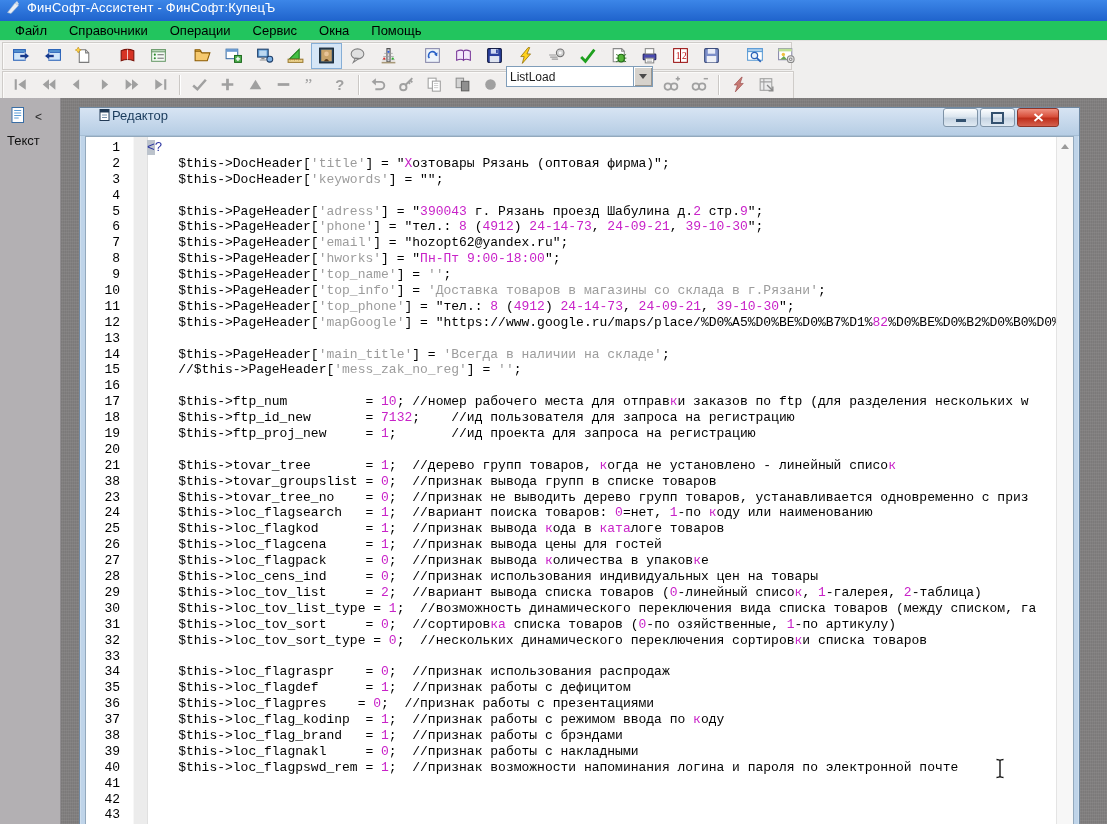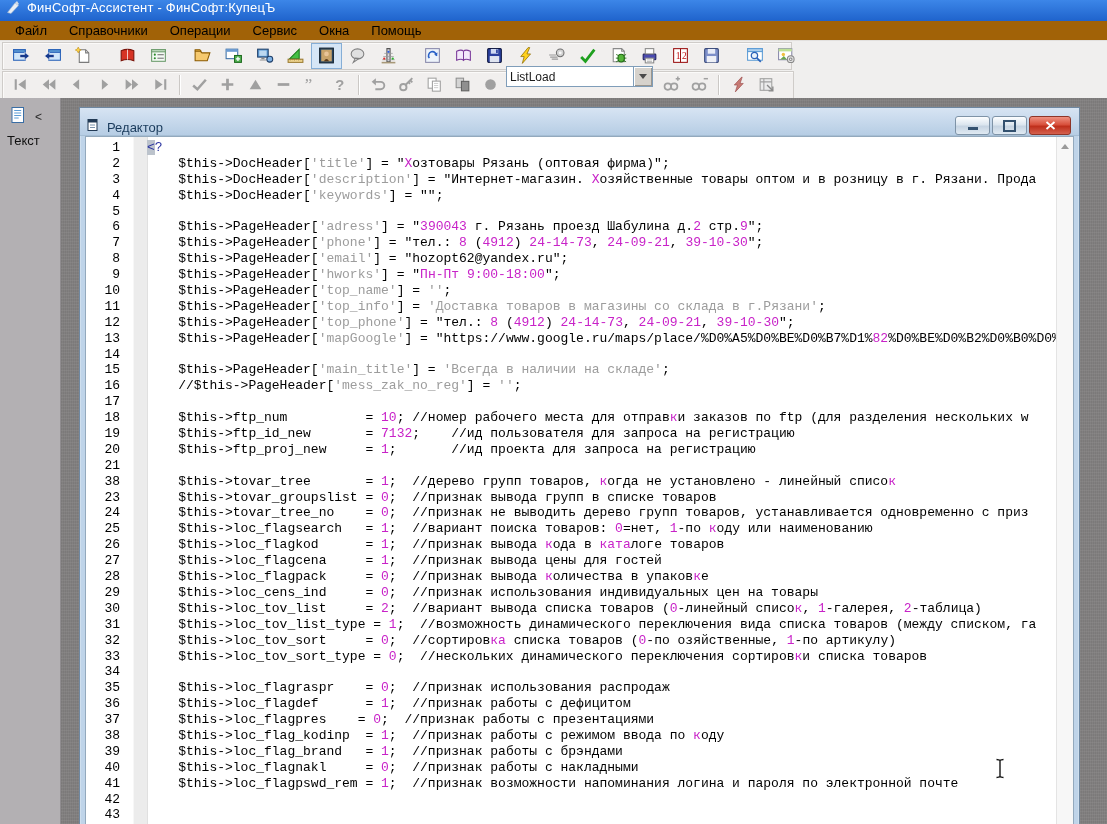--- a/index.html
+++ b/index.html
@@ -5,21 +5,21 @@
   html,body{margin:0;padding:0}
   body{width:1107px;height:824px;overflow:hidden;position:relative;
        font-family:"Liberation Sans",sans-serif;font-size:13px;background:#f0efee;color:#000}
 
   
   .titlebar{height:21px;background:linear-gradient(#3c86e8,#1f63cc);color:#fff;
             display:flex;padding:0 6px;gap:7px}
   .titlebar .title-text{font-size:13px;letter-spacing:.2px}
   .app-icon{display:flex;width:14px;height:14px}
 
-  .menubar{height:19px;display:flex;align-items:center;background:#a16207;
+  .menubar{height:19px;display:flex;align-items:center;background:#22c55e;
            padding-left:4px;border-bottom:1px solid #e2e0de}
   .menu-item{padding:1px 11px;cursor:default}
 
   .tbrow{height:29px;background:#f0efee;display:flex;align-items:center}
   .tb-panel{display:flex;align-items:center;height:26px;margin-left:2px;
             border:1px solid #cfccc9;box-shadow:inset 1px 1px 0 #fbfaf9;
             background:#f1efee;padding:0 3px}
   .tb1 .tb-panel{width:782px}
   .tb2 .tb-panel{width:784px}
   .tb-group{display:flex;align-items:center;margin-right:13px}
@@ -46,21 +46,21 @@
   .side-head{display:flex;align-items:center;gap:8px;padding:8px 0 2px 9px}
   .collapse{color:#2a2a2a;font-size:12px;cursor:pointer}
   .side-label{padding:4px 0 0 7px;color:#111;font-size:13px}
 
   .mdi{position:relative;flex:1;background:#828080;
        background-image:repeating-linear-gradient(0deg, rgba(255,255,255,.05) 0 1px, transparent 1px 3px),
                         repeating-linear-gradient(90deg, rgba(0,0,0,.05) 0 1px, transparent 1px 2px)}
 
   .win{position:absolute;left:18px;top:9px;right:27px;bottom:-10px;
        background:#bfd4e9;border:1px solid #6e87a0;box-shadow:0 0 0 1px rgba(255,255,255,.25) inset}
-  .win-title{height:27px;display:flex;align-items:flex-end;gap:7px;padding:0 6px;
+  .win-title{height:27px;display:flex;align-items:flex-start;padding:0 18px;
              background:linear-gradient(#d7e4f3,#b6cde4);border-bottom:1px solid #a6bed4}
   .win-title-text{color:#1a3b5c;font-size:13px}
   .win-buttons{margin-left:auto;display:flex;gap:2px;padding-right:2px}
   .wbtn{width:33px;height:17px;border:1px solid #7e93a7;border-radius:3px;
         background:linear-gradient(#fdfeff,#dce6ef 45%,#c6d4e2 55%,#e0eaf3);
         display:flex;align-items:center;justify-content:center;cursor:pointer}
   .wbtn.close{width:40px;background:linear-gradient(#ef9181,#d8503c 45%,#bf2f1b 55%,#d4604e);border-color:#8e3528}
   .glyph-min{width:10px;height:3px;background:#33516f;margin-top:6px}
   .glyph-restore{width:9px;height:8px;border:2px solid #33516f;background:transparent}
 
@@ -620,21 +620,20 @@
               <div class="ln">39</div>
               <div class="ln">40</div>
               <div class="ln">41</div>
               <div class="ln">42</div>
               <div class="ln">43</div>
             </div>
           <div class="gutter-div"></div>
           <div class="code" id="code">
               <div class="row"><span class="s-ts">&lt;</span><span class="s-t">?</span></div>
               <div class="row"><span class="s-c">    $this-&gt;DocHeader[</span><span class="s-k">'title'</span><span class="s-c">] = "</span><span class="s-m">Х</span><span class="s-c">озтовары Рязань (оптовая фирма)";</span></div>
-              <div class="row"><span class="s-c">    $this-&gt;DocHeader[</span><span class="s-k">'description'</span><span class="s-c">] = "Интернет-магазин. </span><span class="s-m">Х</span><span class="s-c">озяйственные товары оптом и в розницу в г. Рязани. Прода</span></div>
               <div class="row"><span class="s-c">    $this-&gt;DocHeader[</span><span class="s-k">'keywords'</span><span class="s-c">] = "";</span></div>
               <div class="row"></div>
               <div class="row"><span class="s-c">    $this-&gt;PageHeader[</span><span class="s-k">'adress'</span><span class="s-c">] = "</span><span class="s-m">390043</span><span class="s-c"> г. Рязань проезд Шабулина д.</span><span class="s-m">2</span><span class="s-c"> стр.</span><span class="s-m">9</span><span class="s-c">";</span></div>
               <div class="row"><span class="s-c">    $this-&gt;PageHeader[</span><span class="s-k">'phone'</span><span class="s-c">] = "тел.: </span><span class="s-m">8</span><span class="s-c"> (</span><span class="s-m">4912</span><span class="s-c">) </span><span class="s-m">24-14-73</span><span class="s-c">, </span><span class="s-m">24-09-21</span><span class="s-c">, </span><span class="s-m">39-10-30</span><span class="s-c">";</span></div>
               <div class="row"><span class="s-c">    $this-&gt;PageHeader[</span><span class="s-k">'email'</span><span class="s-c">] = "hozopt62@yandex.ru";</span></div>
               <div class="row"><span class="s-c">    $this-&gt;PageHeader[</span><span class="s-k">'hworks'</span><span class="s-c">] = "</span><span class="s-m">Пн-Пт 9:00-18:00</span><span class="s-c">";</span></div>
               <div class="row"><span class="s-c">    $this-&gt;PageHeader[</span><span class="s-k">'top_name'</span><span class="s-c">] = </span><span class="s-k">''</span><span class="s-c">;</span></div>
               <div class="row"><span class="s-c">    $this-&gt;PageHeader[</span><span class="s-k">'top_info'</span><span class="s-c">] = </span><span class="s-k">'Доставка товаров в магазины со склада в г.Рязани'</span><span class="s-c">;</span></div>
               <div class="row"><span class="s-c">    $this-&gt;PageHeader[</span><span class="s-k">'top_phone'</span><span class="s-c">] = "тел.: </span><span class="s-m">8</span><span class="s-c"> (</span><span class="s-m">4912</span><span class="s-c">) </span><span class="s-m">24-14-73</span><span class="s-c">, </span><span class="s-m">24-09-21</span><span class="s-c">, </span><span class="s-m">39-10-30</span><span class="s-c">";</span></div>
               <div class="row"><span class="s-c">    $this-&gt;PageHeader[</span><span class="s-k">'mapGoogle'</span><span class="s-c">] = "https://www.google.ru/maps/place/%D0%A5%D0%BE%D0%B7%D1%</span><span class="s-m">82</span><span class="s-c">%D0%BE%D0%B2%D0%B0%D0%B0%</span></div>

